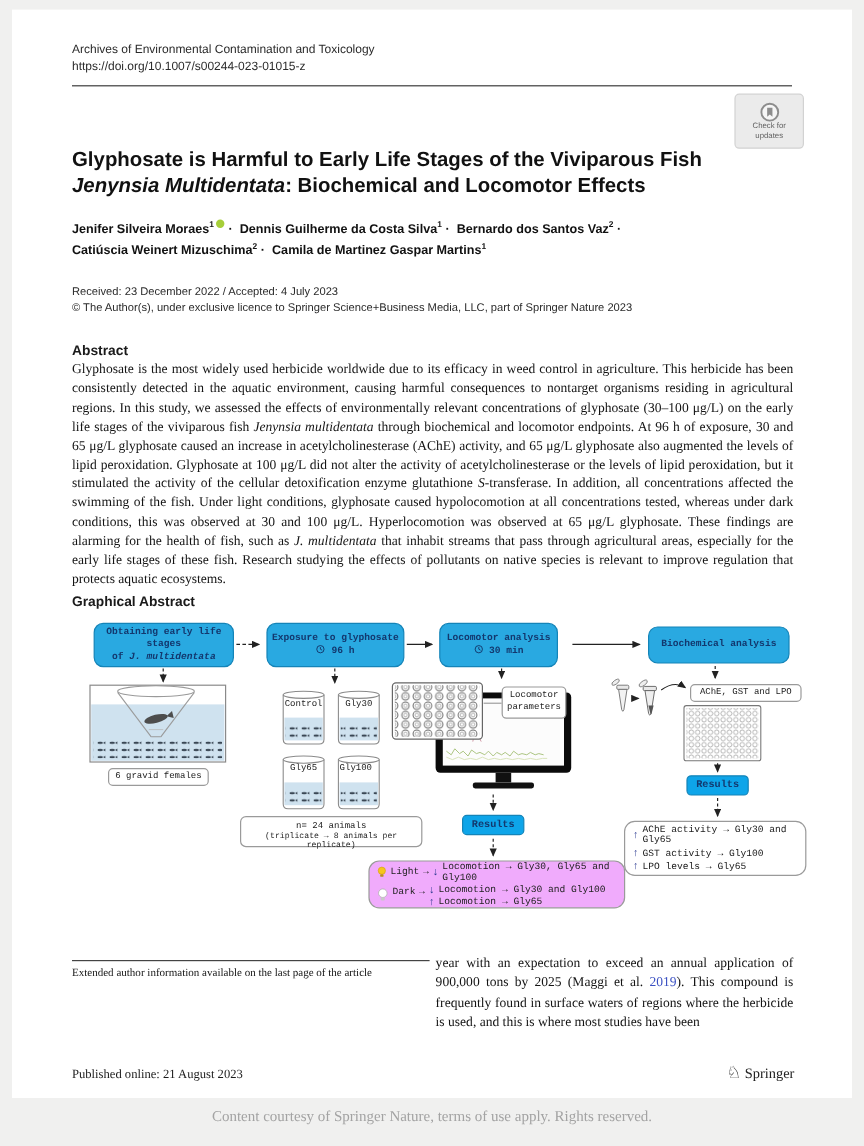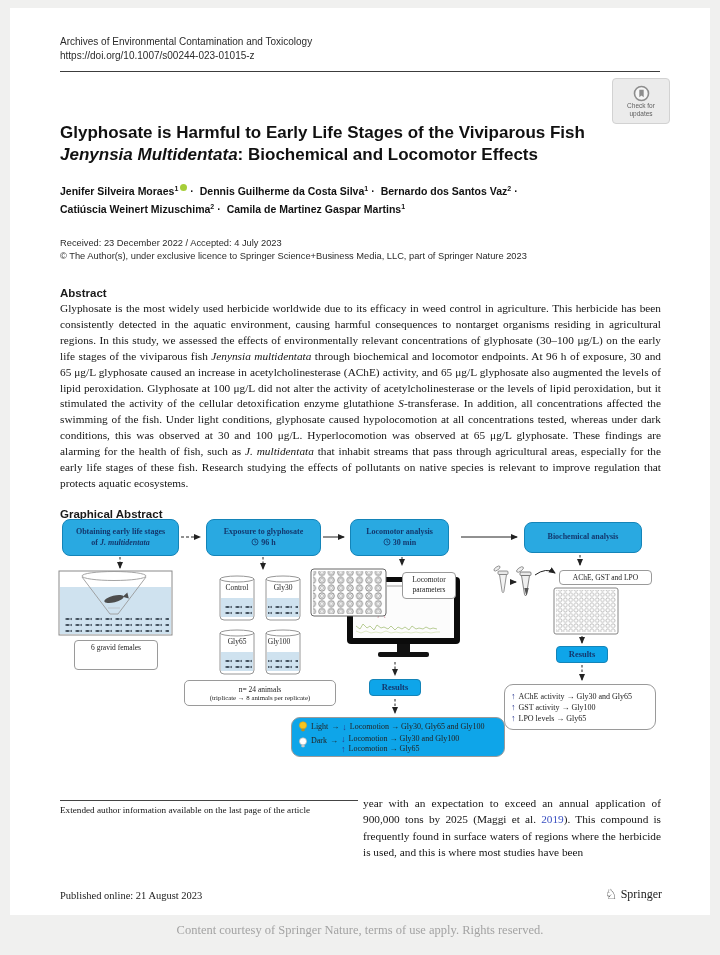--- a/index.html
+++ b/index.html
@@ -21,33 +21,33 @@
   .authors sup { font-size:7px; vertical-align:super; }
   .dot { font-weight:bold; margin:0 3px; }
   .orcid { display:inline-block; width:7px; height:7px; border-radius:50%; background:#a6ce39; margin-left:2px; position:relative; top:-4px; }
 
   .meta { position:absolute; left:60px; top:237px; width:600px; font-size:9.3px; color:#2b2b2b; line-height:13px; }
 
   
   .abs-head { position:absolute; left:60px; top:287px; font-size:11.5px; font-weight:bold; }
   .abs-text { position:absolute; left:60px; top:301px; width:601px; font-family:"Liberation Serif",serif; font-size:11.3px; line-height:15.9px; text-align:justify; color:#141414; }
   .abs-text em { font-style:italic; }
-  .ga-head { position:absolute; left:60px; top:508px; font-size:11.5px; font-weight:bold; }
-
-  
-  .ga { position:absolute; left:54px; top:514px; width:615px; height:273px; font-family:Liberation Serif, serif; }
+  .ga-head { position:absolute; left:60px; top:496px; font-size:11.5px; font-weight:bold; }
+
+  
+  .ga { position:absolute; left:70px; top:514px; width:615px; height:273px; font-family:Liberation Mono, monospace; }
   .ga svg.art { position:absolute; left:0; top:0; }
   .bluebox { position:absolute; background:#29a9e1; border:1.5px solid #1484b8; border-radius:8px; color:#13386e; font-weight:bold; font-size:8px; line-height:10.5px; text-align:center; display:flex; flex-direction:column; justify-content:center; padding:1px 2px; }
   .bluebox em { font-style:italic; }
   .rbox { position:absolute; background:#0ea5e9; border:1px solid #1484b8; border-radius:4px; color:#13386e; font-weight:bold; font-size:8.5px; text-align:center; }
   .obox { position:absolute; background:#fff; border:1px solid #9a9a9a; border-radius:6px; font-size:7.5px; color:#222; text-align:center; }
   .blabel { position:absolute; font-size:7.5px; color:#222; text-align:center; }
   .nav-ar { color:#2b3990; font-weight:bold; font-size:9px; }
   .ldrow { display:flex; align-items:center; gap:3px; font-size:8px; color:#222; }
-  .ldbox { position:absolute; left:237px; top:203px; width:214px; height:40px; background:#0ea5e9; border:1px solid #9a9a9a; border-radius:9px; padding:3px 6px; display:flex; flex-direction:column; justify-content:center; gap:1px; }
+  .ldbox { position:absolute; left:237px; top:203px; width:214px; height:40px; background:#f0abfc; border:1px solid #9a9a9a; border-radius:9px; padding:3px 6px; display:flex; flex-direction:column; justify-content:center; gap:1px; }
   .biobox { position:absolute; left:450px; top:170px; width:152px; height:46px; background:#fff; border:1px solid #9a9a9a; border-radius:9px; padding:3px 6px; display:flex; flex-direction:column; justify-content:center; gap:1px; font-size:8px; text-align:left; }
   .biorow { display:flex; align-items:center; gap:3px; }
 
   
   .col { position:absolute; top:795px; width:298px; font-family:"Liberation Serif",serif; font-size:11.3px; line-height:16.4px; text-align:justify; color:#141414; }
   .col.left { left:60px; }
   .col.right { left:363px; }
   .col .indent { text-indent:14px; }
   .reflink { color:#3a50c2; cursor:pointer; }
   .fnrule { border-top:1px solid #444; margin-top:5px; width:100%; }
@@ -225,21 +225,21 @@
     <div>Locomotor analysis</div>
     <div><svg width="8" height="8" viewBox="0 0 10 10" style="vertical-align:-1px">
           <circle cx="5" cy="5" r="3.8" fill="none" stroke="#13386e" stroke-width="1"></circle>
           <path d="M5 2.8 V5 L6.8 6" fill="none" stroke="#13386e" stroke-width="1"></path>
         </svg> <span>30 min</span></div>
   </div>
   <div class="bluebox" style="left:470px;top:8px;width:118px;height:31px;">
     <div>Biochemical analysis</div>
   </div>
 
-  <div class="obox" style="left:20px;top:126px;width:84px;height:30px;line-height:13px;border-radius:4px;">6 gravid females</div>
+  <div class="obox" style="left:20px;top:126px;width:84px;height:15px;line-height:13px;border-radius:4px;">6 gravid females</div>
   <div class="blabel" style="left:167px;top:69px;width:32px;">Control</div>
   <div class="blabel" style="left:213px;top:69px;width:32px;">Gly30</div>
   <div class="blabel" style="left:167px;top:123px;width:32px;">Gly65</div>
   <div class="blabel" style="left:213px;top:123px;width:24px;">Gly100</div>
   <div class="obox" style="left:130px;top:166px;width:152px;height:26px;border-radius:5px;padding-top:4px;">
     <div>n= 24 animals</div>
     <div style="font-size:6.8px">(triplicate → 8 animals per replicate)</div>
   </div>
   <div class="obox" style="left:348px;top:58px;width:54px;height:27px;border-radius:4px;padding-top:2px;line-height:10px;">
     <div>Locomotor</div>

